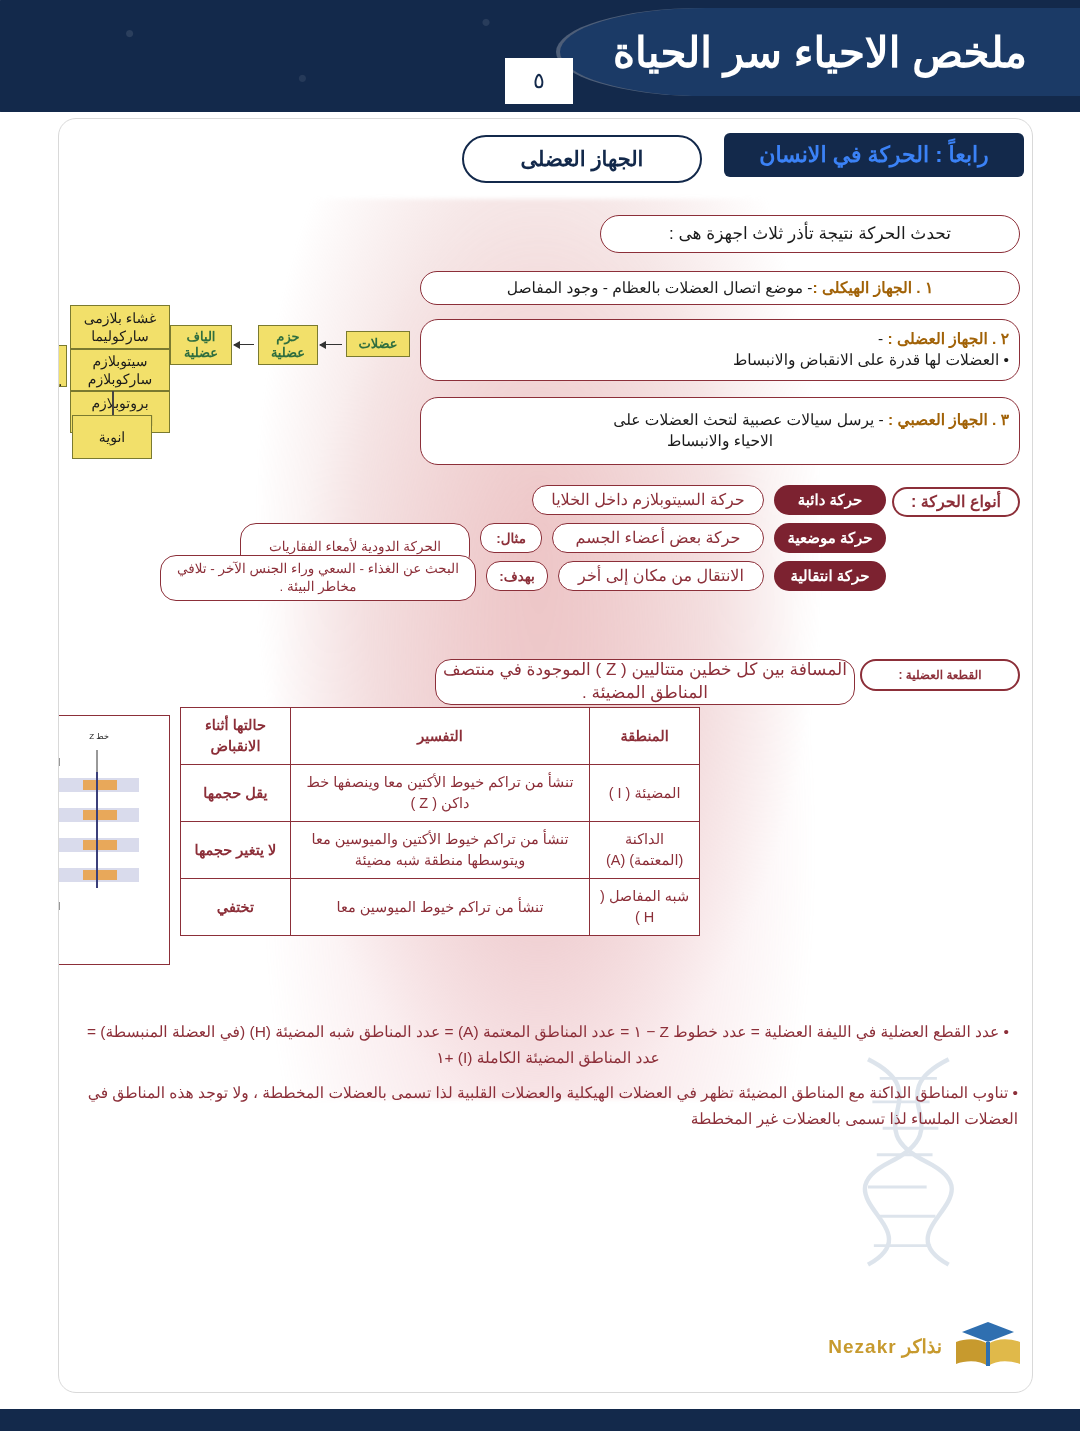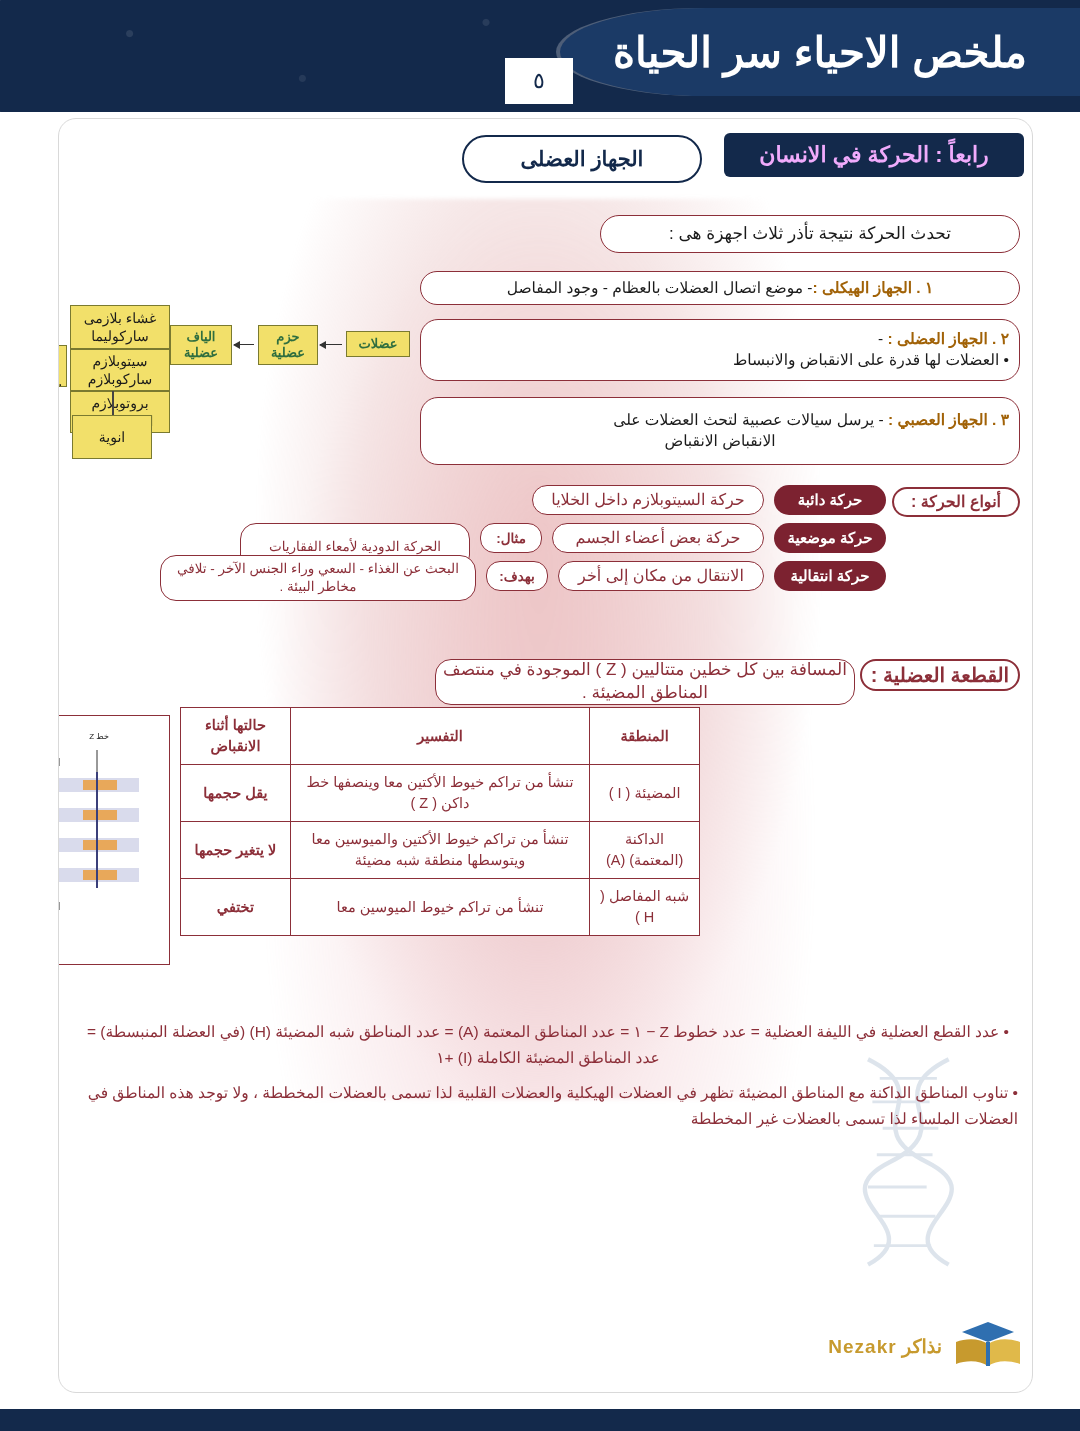--- a/index.html
+++ b/index.html
@@ -86,21 +86,21 @@
     border-radius:16px;
   }
   .rounded-box {
     background:#ffffff; border:1.6px solid #8c2f39; color:#1a1a1a;
     border-radius:18px;
   }
 
   
   #section-title {
     right:8px; top:14px; width:300px; height:44px;
-    background:#13294b; color:#f0abfc; font-size:22px; font-weight:bold;
+    background:#13294b; color:#3b82f6; font-size:22px; font-weight:bold;
     border-radius:6px;
   }
   #muscular-chip {
     right:330px; top:16px; width:240px; height:48px;
     background:#ffffff; border:2.2px solid #13294b; color:#13294b;
     border-radius:28px; font-size:21px; font-weight:bold;
   }
   #intro-line {
     right:12px; top:96px; width:420px; height:38px;
     background:#ffffff; border:1.6px solid #8c2f39; color:#1a1a1a;
@@ -158,21 +158,21 @@
   .type-out { font-size:16px; padding:0 8px; }
   .lbl-pill {
     position:absolute; background:#ffffff; border:1.6px solid #8c2f39;
     color:#8c2f39; border-radius:14px; font-size:13.5px; font-weight:bold;
     display:flex; align-items:center; justify-content:center;
   }
 
   
   #seg-head {
     right:12px; top:540px; width:160px; height:32px;
-    font-size:20px; border-radius:16px;
+    font-size:12px; border-radius:16px;
   }
   #seg-def {
     right:177px; top:540px; width:420px; height:46px;
     border-radius:16px; font-size:17px;
   }
 
   
   table.mtbl {
     position:absolute; right:332px; top:588px; width:520px;
     border-collapse:collapse; font-size:14.5px; color:#8c2f39;
@@ -262,21 +262,21 @@
         <span>-</span>
       </div>
       <div class="dev-line">• العضلات لها قدرة على الانقباض والانبساط</div>
     </div>
 
     <div class="pill rounded-box" id="dev3">
       <div class="dev-line">
         <span class="dev-title">٣ . الجهاز العصبي :</span>
         <span>- يرسل سيالات عصبية لتحث العضلات على</span>
       </div>
-      <div class="dev-line center">الانقباض الانقباض</div>
+      <div class="dev-line center">الاحياء والانبساط</div>
     </div>
 
     <div class="chain-word" style="right:622px; top:212px; width:64px; height:26px;">عضلات</div>
     <div class="arrow-h" style="right:690px; top:225px; width:22px;"></div>
     <div class="chain-word" style="right:714px; top:206px; width:60px; height:40px; white-space:pre-line;">حزم عضلية</div>
     <div class="arrow-h" style="right:778px; top:225px; width:20px;"></div>
     <div class="chain-word" style="right:800px; top:206px; width:62px; height:40px; white-space:pre-line;">الياف عضلية</div>
 
     <div class="ybox" style="right:862px; top:186px; width:100px; height:44px; white-space:pre-line;">غشاء بلازمى
 ساركوليما</div>

